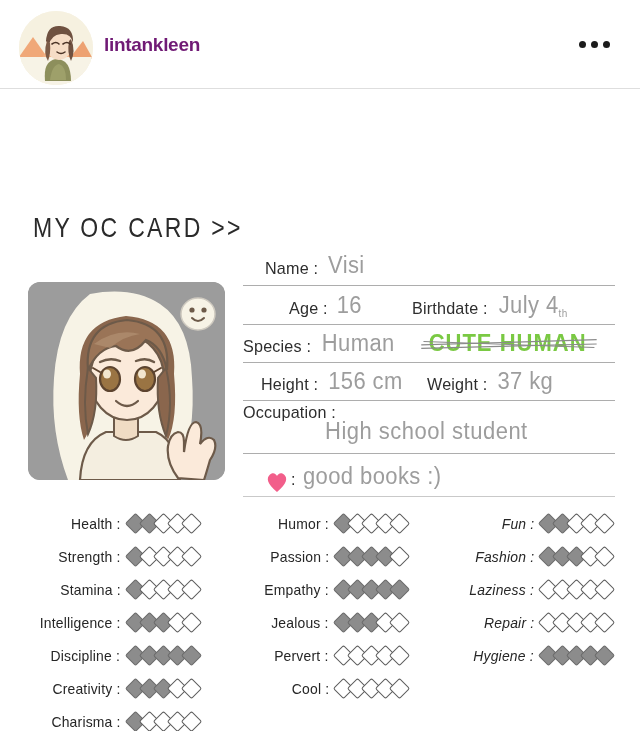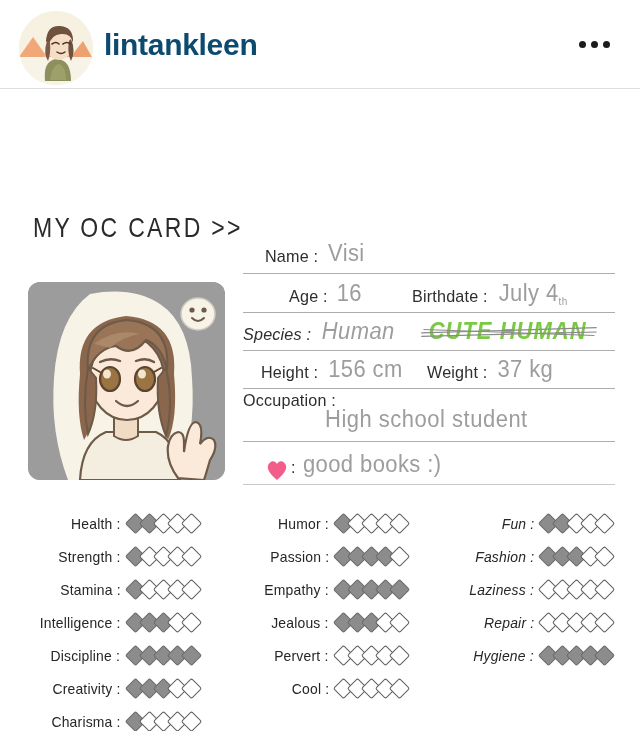--- a/index.html
+++ b/index.html
@@ -27,23 +27,23 @@
     border-radius: 50%;
     overflow: hidden;
     background: #f7f2e4;
   }
   .avatar svg { display:block; width:74px; height:74px; }
   .username {
     position: absolute;
     left: 104px; top: 0; height: 89px;
     display: flex; align-items: center;
     font-family: "Liberation Sans", sans-serif;
-    font-size: 30px;
+    font-size: 19px;
     font-weight: 700;
-    color: #0c4a6e;
+    color: #701a75;
     letter-spacing: -0.3px;
   }
   .more-menu {
     position: absolute;
     right: 30px; top: 0; height: 89px;
     display: flex; align-items: center; gap: 5px;
     cursor: pointer;
   }
   .more-menu i {
     display: block;
@@ -73,21 +73,21 @@
     position: absolute;
     left: 28px; top: 193px;
     width: 197px; height: 198px;
     border-radius: 12px;
     background: #9a9a9a;
     overflow: hidden;
   }
   .portrait svg { display:block; width:197px; height:198px; }
 
   
-  .info { position: absolute; left: 243px; top: 140px; width: 372px; }
+  .info { position: absolute; left: 243px; top: 152px; width: 372px; }
   .hrule { height: 1px; background: #adadad; width: 100%; }
   .hrule.light { background: #c9c9c9; }
 
   .frow {
     position: relative;
     display: flex; align-items: baseline;
     font-family: "Liberation Sans", sans-serif;
     white-space: nowrap;
   }
   .lbl {
@@ -101,21 +101,21 @@
     color: #9d9d9d;
     font-size: 22px;
     letter-spacing: 0.4px;
     transform: scaleY(1.06);
     transform-origin: left bottom;
   }
   .sup { font-size: 10px; vertical-align: super; }
 
   .row-name { height: 44px; padding-left: 22px; align-items: flex-end; padding-bottom: 6px; }
   .row-age  { height: 38px; align-items: flex-end; padding-bottom: 5px; }
-  .row-species { height: 37px; align-items: flex-end; padding-bottom: 5px; font-style: italic; }
+  .row-species { height: 37px; align-items: flex-end; padding-bottom: 5px; }
   .row-hw { height: 37px; align-items: flex-end; padding-bottom: 5px; }
   .row-occ { height: 52px; }
   .row-like { height: 42px; align-items: flex-end; padding-bottom: 6px; padding-left: 22px; }
 
   .gap-s { display:inline-block; width: 7px; }
 
   .strike-wrap { position: relative; display: inline-block; margin-left: 34px; }
   .strike-text {
     color: #7ac943;
     font-size: 22px;

